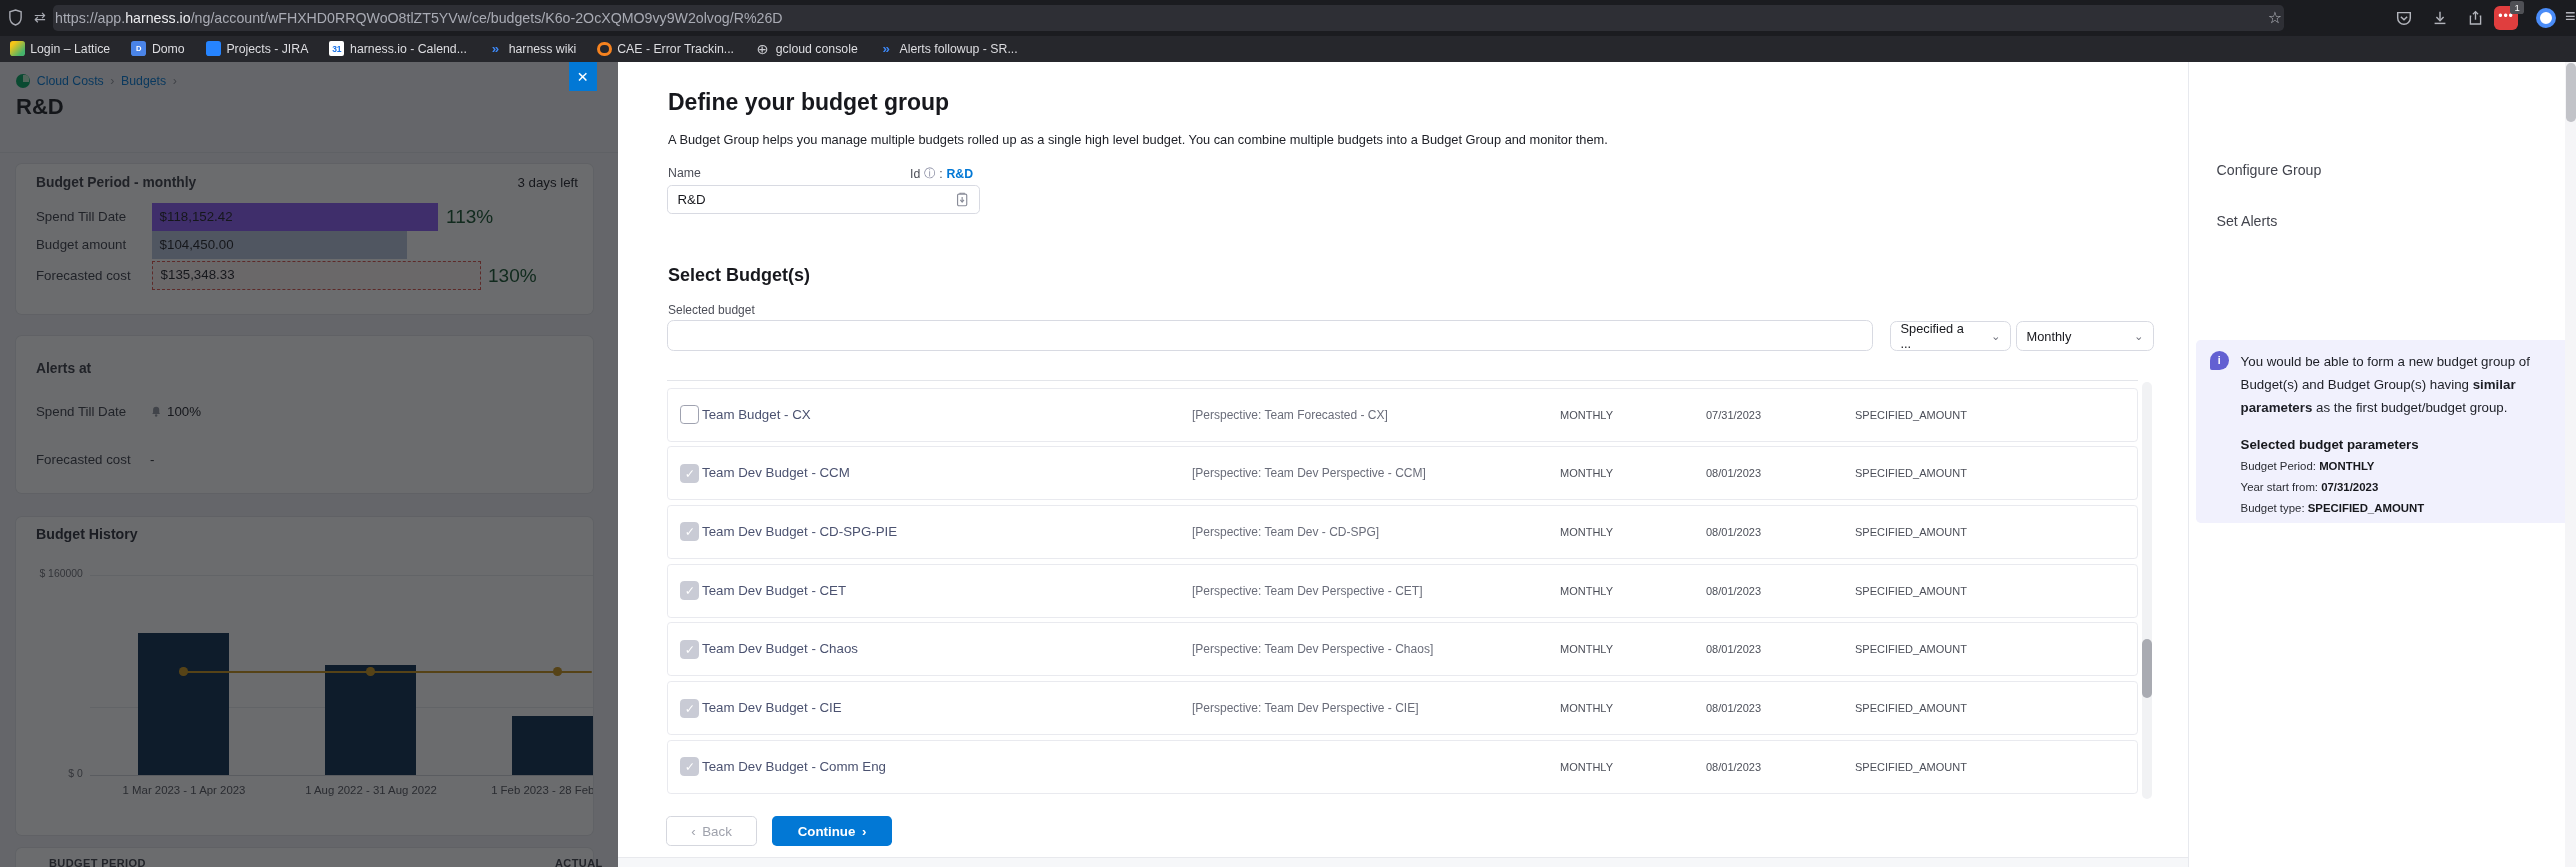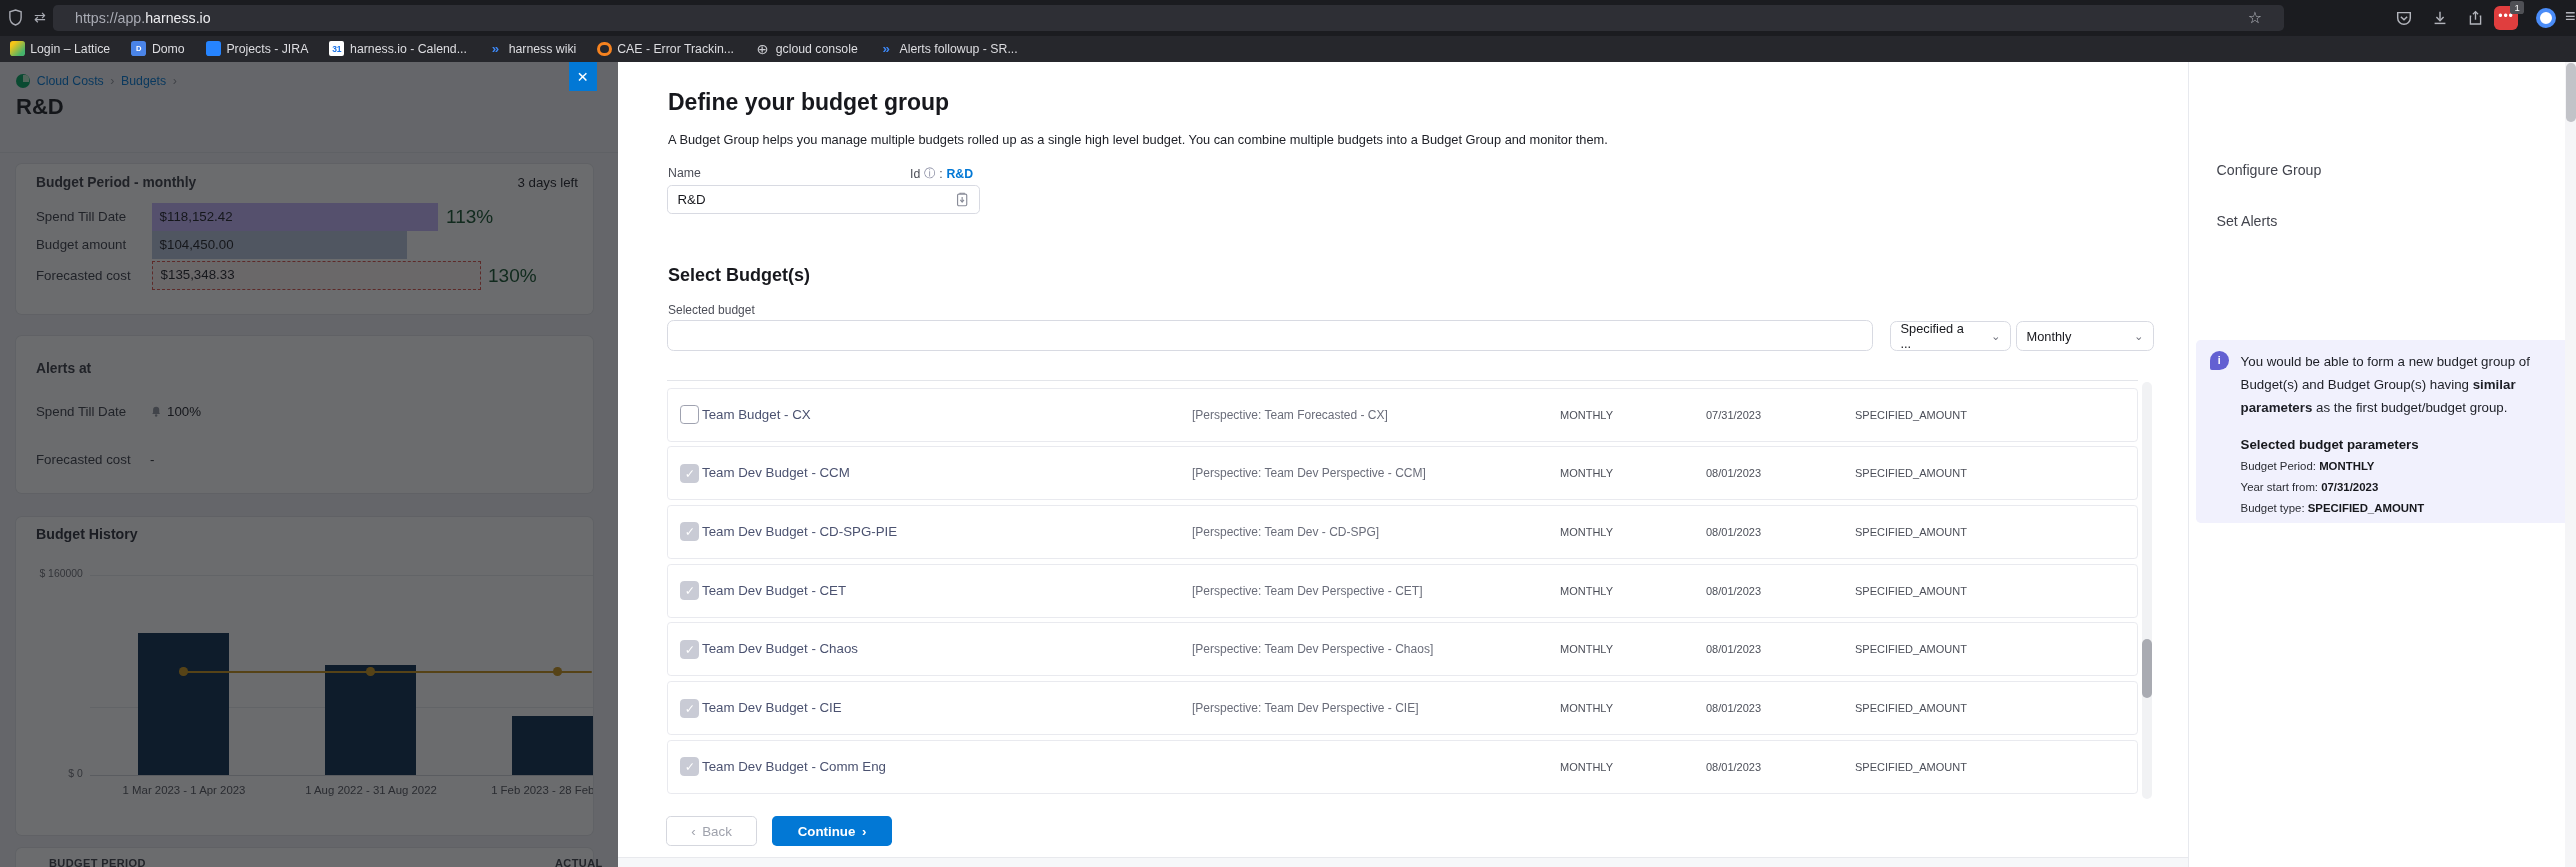--- a/index.html
+++ b/index.html
@@ -7,21 +7,21 @@
   #screen{position:relative;width:2576px;height:868px;overflow:hidden;background:#fff;
           font-family:"Liberation Sans","DejaVu Sans",sans-serif;-webkit-font-smoothing:antialiased;}
   .abs{position:absolute;}
 
   
   .chrome{position:absolute;left:0;top:0;width:2576px;height:36px;background:#1b1c20;}
   .chrome-left{position:absolute;left:7.6px;top:8.5px;display:flex;gap:11.4px;align-items:center;color:#a8aab2;}
   .chrome-left svg{display:block;}
   .swap-glyph{font-size:14.2px;color:#a8aab2;}
   .urlbar{position:absolute;left:53px;top:4.7px;width:2231px;height:26.6px;background:#2e2f35;border-radius:4.7px;
-          display:flex;align-items:center;padding:0 22px;font-size:14.2px;color:#a9abb4;white-space:nowrap;overflow:hidden;}
+          display:flex;align-items:center;padding:0 2px;font-size:14.2px;color:#a9abb4;white-space:nowrap;overflow:hidden;}
   .url-domain{color:#ededf0;}
   .url-star{margin-left:auto;font-size:16px;color:#b4b6be;line-height:1;}
   .chrome-ic{position:absolute;top:6.6px;width:23px;height:23px;display:flex;align-items:center;justify-content:center;color:#b3b5bc;}
   .pm-icon{position:absolute;left:2494px;top:5.7px;width:24px;height:24px;background:#e03e3e;border-radius:5.7px;
            display:flex;align-items:center;justify-content:center;}
   .pm-dots{color:#fff;font-size:12.3px;letter-spacing:0.9px;line-height:0;margin-top:-3.8px;}
   .pm-badge{position:absolute;left:2510px;top:0.9px;min-width:14.2px;height:13.3px;background:#4f5055;border-radius:2.8px;
             color:#fff;font-size:9.5px;text-align:center;line-height:13.3px;padding:0 1.9px;}
   .blue-ext{position:absolute;left:2536px;top:7.6px;width:20px;height:20px;border:4.7px solid #4a8cf7;border-radius:50%;background:#fff;}
   .burger{position:absolute;left:2565px;top:5.7px;font-size:18px;color:#b3b5bc;}
@@ -48,21 +48,21 @@
   .crumb .sep{color:#8f929c;}
   .page-title{position:absolute;left:16px;top:32px;font-size:22px;font-weight:bold;color:#1b1d24;}
   .page-divider{position:absolute;left:0;top:90px;width:2576px;height:0.9px;background:#dfe1e6;}
   .card{position:absolute;background:#fff;border-radius:5.7px;box-shadow:0 0 0 0.9px rgba(40,41,61,.06);}
   #card-budget{left:16px;top:102px;width:577px;height:150px;}
   .card-h{position:absolute;left:20px;top:11.4px;font-size:13.8px;font-weight:bold;color:#3a3d46;}
   .days-left{position:absolute;right:15px;top:11.4px;font-size:13.3px;color:#22242b;}
   .m-label{position:absolute;left:20px;font-size:13.3px;color:#3c3f49;line-height:27.5px;}
   .m-bar{position:absolute;left:136px;font-size:13.3px;color:#1e2026;line-height:27.5px;padding-left:7.6px;white-space:nowrap;}
   .m-pct{position:absolute;font-size:19px;color:#14532d;line-height:27.5px;}
-  .bar-spend{top:39px;width:286px;height:27.5px;background:#c4b5fd;}
+  .bar-spend{top:39px;width:286px;height:27.5px;background:#8b5cf6;}
   .bar-budget{top:67px;width:255px;height:27.5px;background:#b9c5dc;}
   .bar-forecast{top:97px;width:329px;height:29px;background:#fdf3f2;border:1.9px dashed #d9534a;line-height:25.6px;}
   #card-alerts{left:16px;top:274px;width:577px;height:157px;}
   .al-row-label{position:absolute;left:20px;font-size:13.3px;color:#3c3f49;}
   .al-val{position:absolute;left:151px;font-size:13.3px;color:#22242b;}
   .bell{position:absolute;left:134px;width:12.3px;height:13.3px;}
   #card-history{left:16px;top:455px;width:577px;height:318px;overflow:hidden;}
   .hist-title{position:absolute;left:20px;top:8.5px;font-size:14.2px;font-weight:bold;color:#2e313b;}
   .gline{position:absolute;left:74px;width:503px;height:0.9px;background:#e7e9ed;}
   .gbase{position:absolute;left:74px;width:503px;height:0.9px;background:#d2d4d9;}
@@ -151,20 +151,21 @@
       <span>
         <svg width="15" height="17" viewBox="0 0 16 18" fill="none" stroke="#a8aab2" stroke-width="1.5">
             <path d="M8 1 L14 3 V9 C14 13 11 16 8 17 C5 16 2 13 2 9 V3 Z"></path>
           </svg>
       </span>
       <span class="swap-glyph">⇄</span>
     </div>
     <div class="urlbar">
       <span>https://app.</span>
         <span class="url-domain">harness.io</span>
+        <span>/ng/account/wFHXHD0RRQWoO8tlZT5YVw/ce/budgets/K6o-2OcXQMO9vy9W2olvog/R%26D</span>
       <span class="url-star">☆</span>
     </div>
     <span class="chrome-ic" style="left:2392px">
       <svg width="18" height="18" viewBox="0 0 20 20" fill="none" stroke="#b3b5bc" stroke-width="1.6">
           <path d="M3 4 h14 v6 a7 7 0 0 1 -14 0 z"></path>
           <path d="M6.5 8.5 L10 12 L13.5 8.5"></path>
         </svg>
     </span>
     <span class="chrome-ic" style="left:2428px">
       <svg width="18" height="18" viewBox="0 0 20 20" fill="none" stroke="#b3b5bc" stroke-width="1.6">

